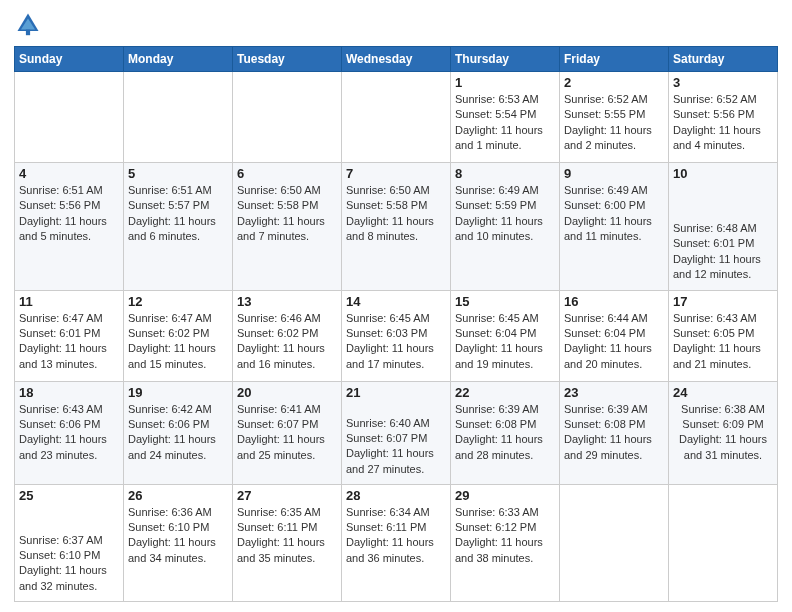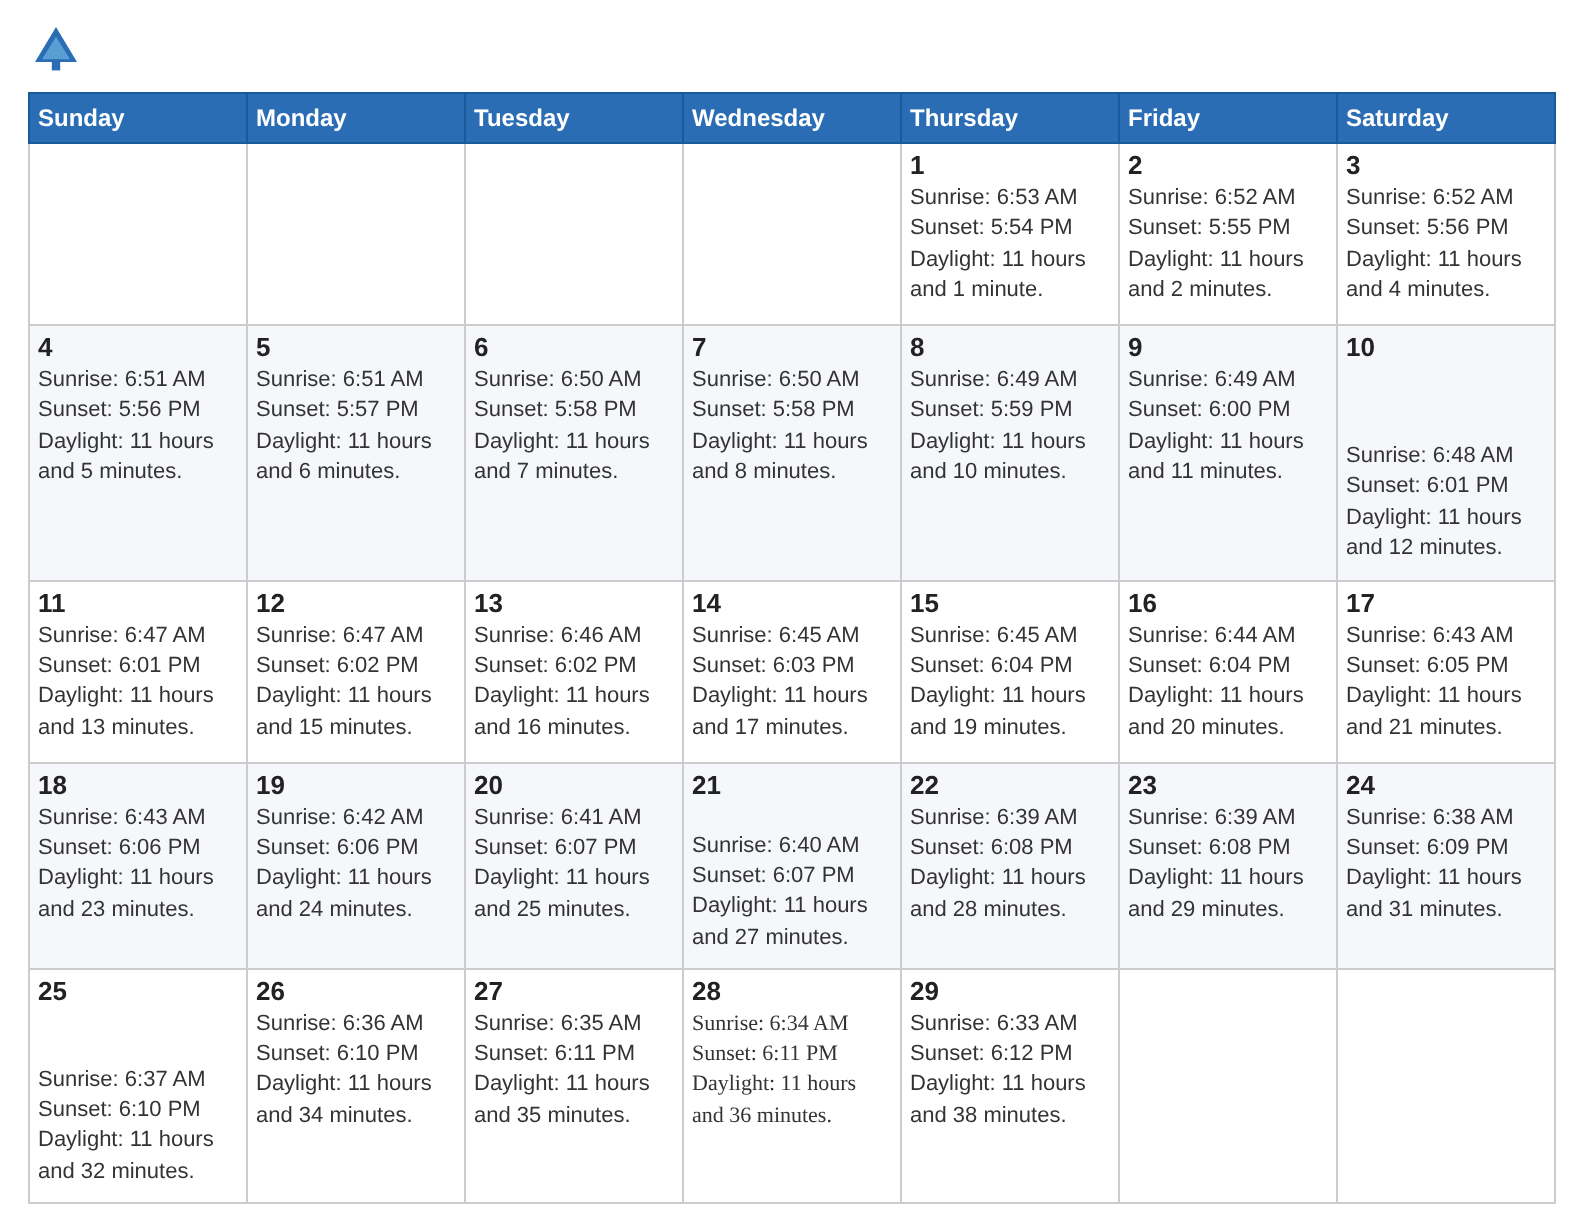--- a/index.html
+++ b/index.html
@@ -282,21 +282,21 @@
 Daylight: 11 hours and 28 minutes.</div>
           </td>
           <td>
             <span class="day-number">23</span>
             <div class="day-info" style="white-space: pre-line;">Sunrise: 6:39 AM
 Sunset: 6:08 PM
 Daylight: 11 hours and 29 minutes.</div>
           </td>
           <td>
             <span class="day-number">24</span>
-            <div class="day-info" style="white-space: pre-line;">Sunrise: 6:38 AM
+            <div class="day-info" style="white-space: pre-line; text-align: center;">Sunrise: 6:38 AM
 Sunset: 6:09 PM
 Daylight: 11 hours and 31 minutes.</div>
           </td>
         </tr>
         <tr>
           <td>
             <span class="day-number">25</span>
             <div class="day-info" style="white-space: pre-line; margin-top: 30px;">Sunrise: 6:37 AM
 Sunset: 6:10 PM
 Daylight: 11 hours and 32 minutes.</div>
@@ -308,21 +308,21 @@
 Daylight: 11 hours and 34 minutes.</div>
           </td>
           <td>
             <span class="day-number">27</span>
             <div class="day-info" style="white-space: pre-line;">Sunrise: 6:35 AM
 Sunset: 6:11 PM
 Daylight: 11 hours and 35 minutes.</div>
           </td>
           <td>
             <span class="day-number">28</span>
-            <div class="day-info" style="white-space: pre-line; font-family: Liberation Serif, serif;">Sunrise: 6:34 AM
+            <div class="day-info" style="white-space: pre-line;">Sunrise: 6:34 AM
 Sunset: 6:11 PM
 Daylight: 11 hours and 36 minutes.</div>
           </td>
           <td>
             <span class="day-number">29</span>
             <div class="day-info" style="white-space: pre-line;">Sunrise: 6:33 AM
 Sunset: 6:12 PM
 Daylight: 11 hours and 38 minutes.</div>
           </td>
           <td class="empty-cell"></td>

